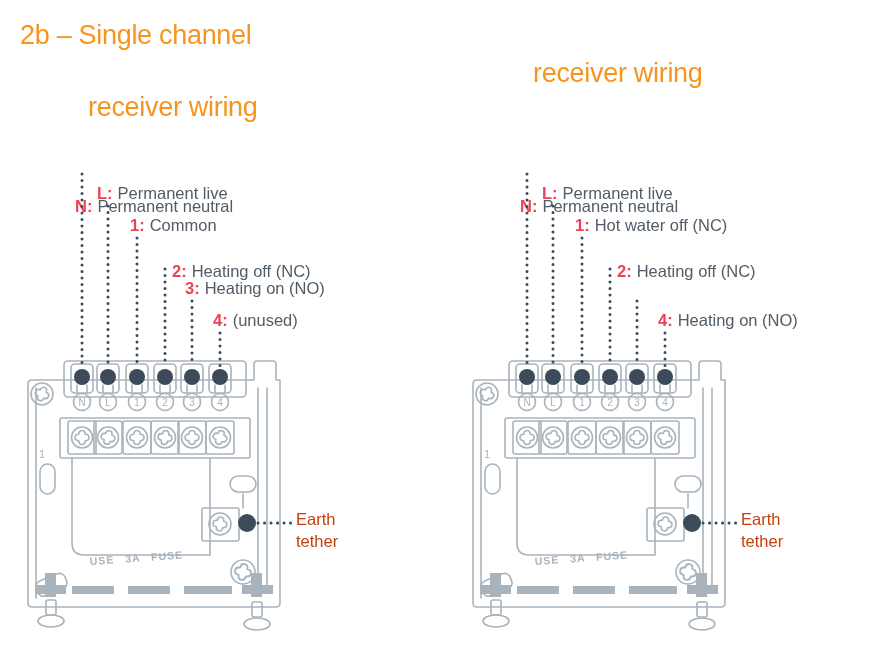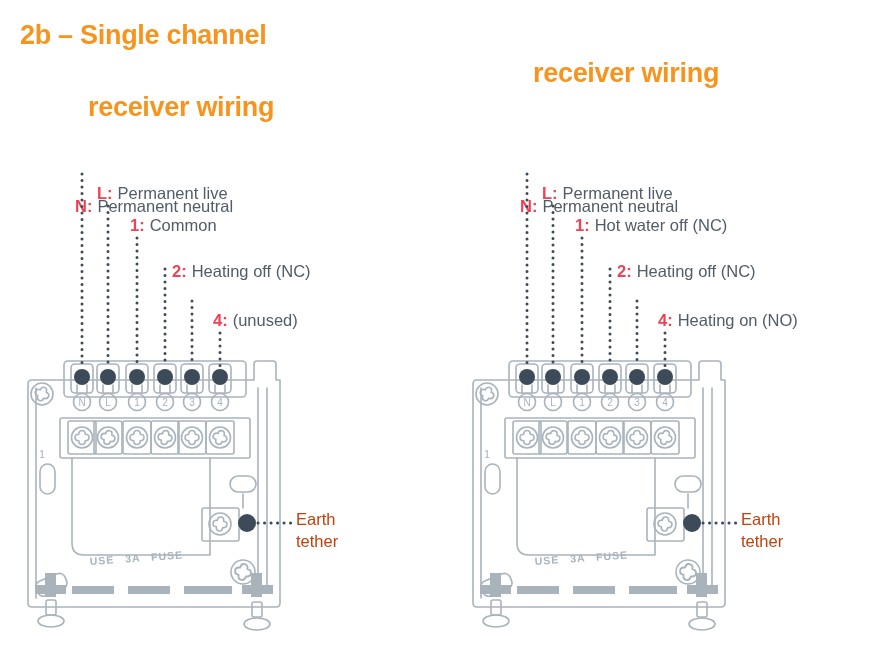--- a/index.html
+++ b/index.html
@@ -2,21 +2,21 @@
 <html><head>
 <meta charset="utf-8">
 <style>
   html,body{margin:0;padding:0;background:#ffffff;}
   #page{position:relative;width:869px;height:648px;background:#ffffff;overflow:hidden;
         font-family:"Liberation Sans","DejaVu Sans",sans-serif;}
   .panel{position:absolute;top:0;width:435px;height:648px;}
   #panel-single{left:0;}
   #panel-dual{left:445px;}
 
-  .title{position:absolute;left:20px;top:18px;font-size:27px;font-weight:bold;
+  .title{position:absolute;left:20px;top:18px;font-size:27px;font-weight:normal;
          color:#f7941d;line-height:34px;letter-spacing:-0.3px;}
   .title-line{white-space:pre;}
   .title-line2{padding-left:68px;margin-top:38px;}
 
   .wire-row{position:absolute;font-size:16.5px;color:#515c66;white-space:nowrap;line-height:20px;}
   .wire-prefix{font-weight:bold;color:#ee4155;margin-right:5px;}
   .row-0{left:75px;top:151px;margin-top:45px;}
   .row-1{left:97px;top:183px;}
   .row-2{left:130px;top:215px;}
   .row-3{left:156px;top:261px;margin-left:16px;}
@@ -137,20 +137,23 @@
     </div>
     <div class="wire-row row-1">
       <span class="wire-prefix">L:</span><span>Permanent live</span>
     </div>
     <div class="wire-row row-2">
       <span class="wire-prefix">1:</span><span>Common</span>
     </div>
     <div class="wire-row row-3">
       <span class="wire-prefix">2:</span><span>Heating off (NC)</span>
     </div>
+    <div class="wire-row row-4">
+      <span class="wire-prefix">3:</span><span>Heating on (NO)</span>
+    </div>
     <div class="wire-row row-5">
       <span class="wire-prefix">4:</span><span>(unused)</span>
     </div>
 
     <svg class="device" viewBox="0 0 282 288">
       <use href="#backplate"></use>
       <g fill="#a9b3bc" font-size="10" text-anchor="middle">
         <text x="68" y="47.5">N</text>
         <text x="94" y="47.5">L</text>
         <text x="123" y="47.5">1</text>

